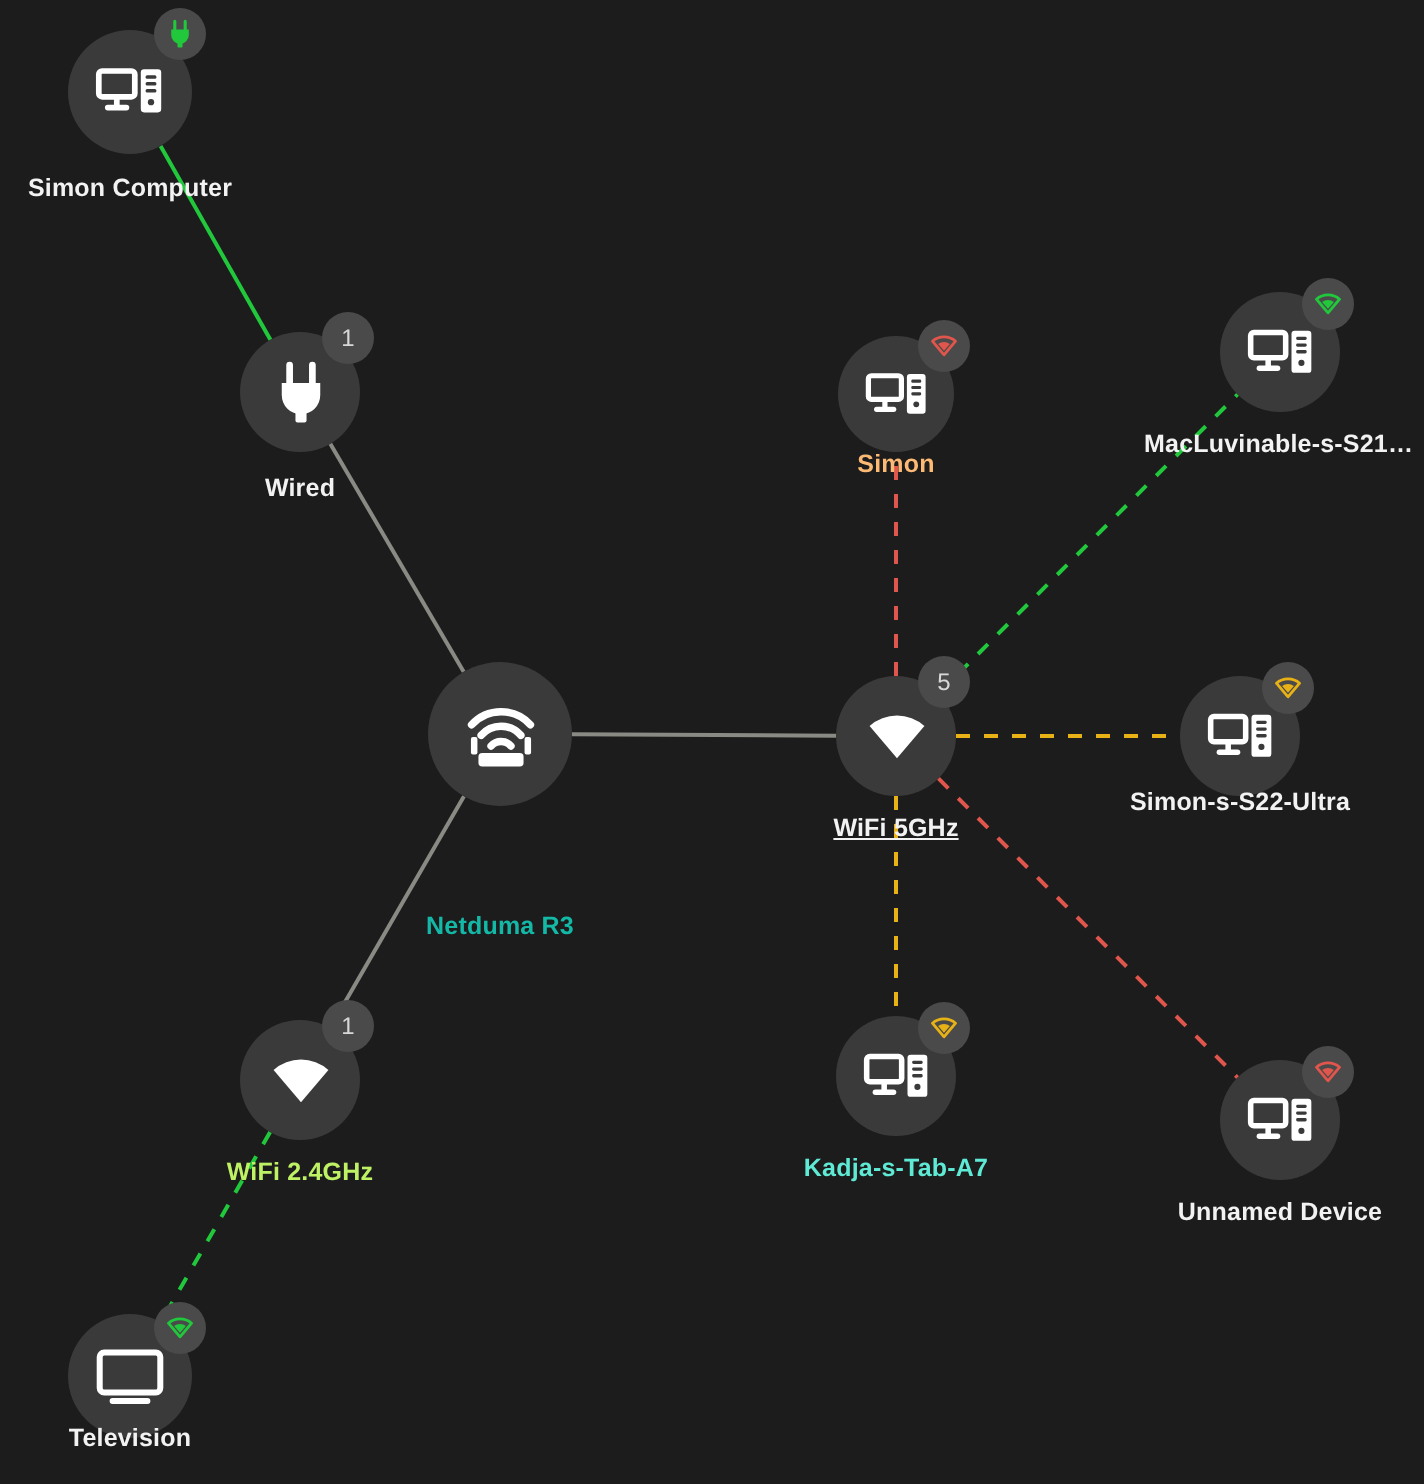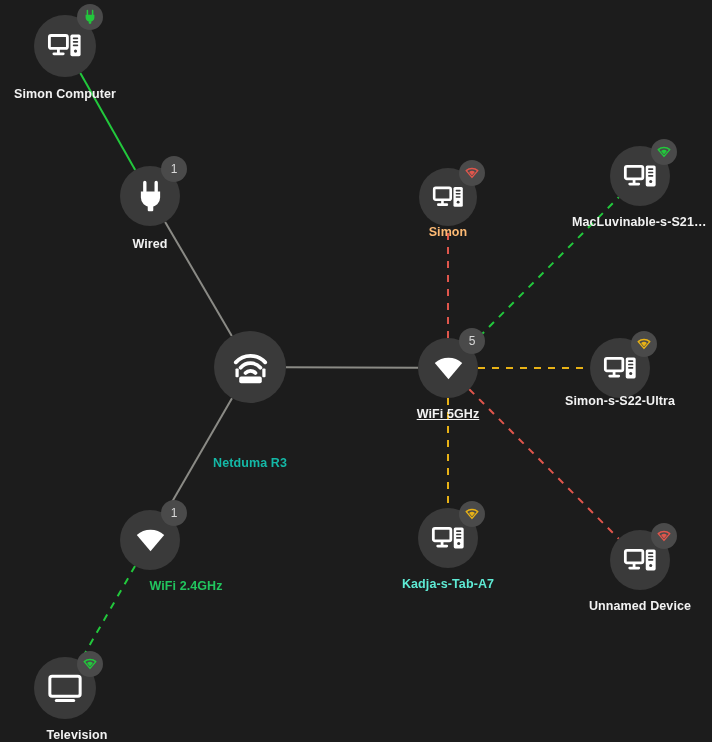--- a/index.html
+++ b/index.html
@@ -140,36 +140,36 @@
       </div>
       <div class="node" style="left: 150px; top: 540px;">
         <div class="node-circle" style="height: 60px; width: 60px; background: rgb(58, 58, 58);">
           <svg width="35" height="35" viewBox="0 0 24 24" fill="none">
             <path d="M12 19.3 2.6 8.2a14.2 14.2 0 0 1 18.8 0L12 19.3z" fill="#ffffff"></path>
           </svg>
         </div>
         <div class="badge" style="height: 26px; width: 26px; left: 11px; top: -40px; background: rgb(74, 74, 74);">
           <span class="badge-count">1</span>
         </div>
-        <div class="node-label" style="top: 39px; color: #22c55e; margin-left: 36px;">WiFi 2.4GHz</div>
+        <div class="node-label" style="top: 39px; color: #bef264;">WiFi 2.4GHz</div>
       </div>
       <div class="node" style="left: 65px; top: 688px;">
         <div class="node-circle" style="height: 62px; width: 62px; background: rgb(58, 58, 58);">
           <svg width="36" height="36" viewBox="0 0 24 24" fill="none">
             <rect x="1.9" y="4.2" width="20.2" height="13.3" rx="1.5" stroke="#ffffff" stroke-width="2"></rect>
             <path d="M6.2 20.3h11.6" stroke="#ffffff" stroke-width="2" stroke-linecap="round"></path>
           </svg>
         </div>
         <div class="badge" style="height: 26px; width: 26px; left: 12px; top: -37px; background: rgb(74, 74, 74);">
           <svg width="16" height="16" viewBox="0 0 24 24" fill="none">
             <path d="M12 18.6 3.3 8.4a13.3 13.3 0 0 1 17.4 0L12 18.6z" fill="none" stroke="#22c83c" stroke-width="2.1" stroke-linejoin="round"></path>
             <path d="M12 15.6 7.6 10.5a7 7 0 0 1 8.8 0L12 15.6z" fill="#22c83c"></path>
           </svg>
         </div>
-        <div class="node-label" style="top: 40px; color: rgb(242, 242, 242); margin-left: 12px;">Television</div>
+        <div class="node-label" style="top: 24px; color: rgb(242, 242, 242);">Television</div>
       </div>
       <div class="node" style="left: 448px; top: 368px;">
         <div class="node-circle" style="height: 60px; width: 60px; background: rgb(58, 58, 58);">
           <svg width="35" height="35" viewBox="0 0 24 24" fill="none">
             <path d="M12 19.3 2.6 8.2a14.2 14.2 0 0 1 18.8 0L12 19.3z" fill="#ffffff"></path>
           </svg>
         </div>
         <div class="badge" style="height: 26px; width: 26px; left: 11px; top: -40px; background: rgb(74, 74, 74);">
           <span class="badge-count">5</span>
         </div>

